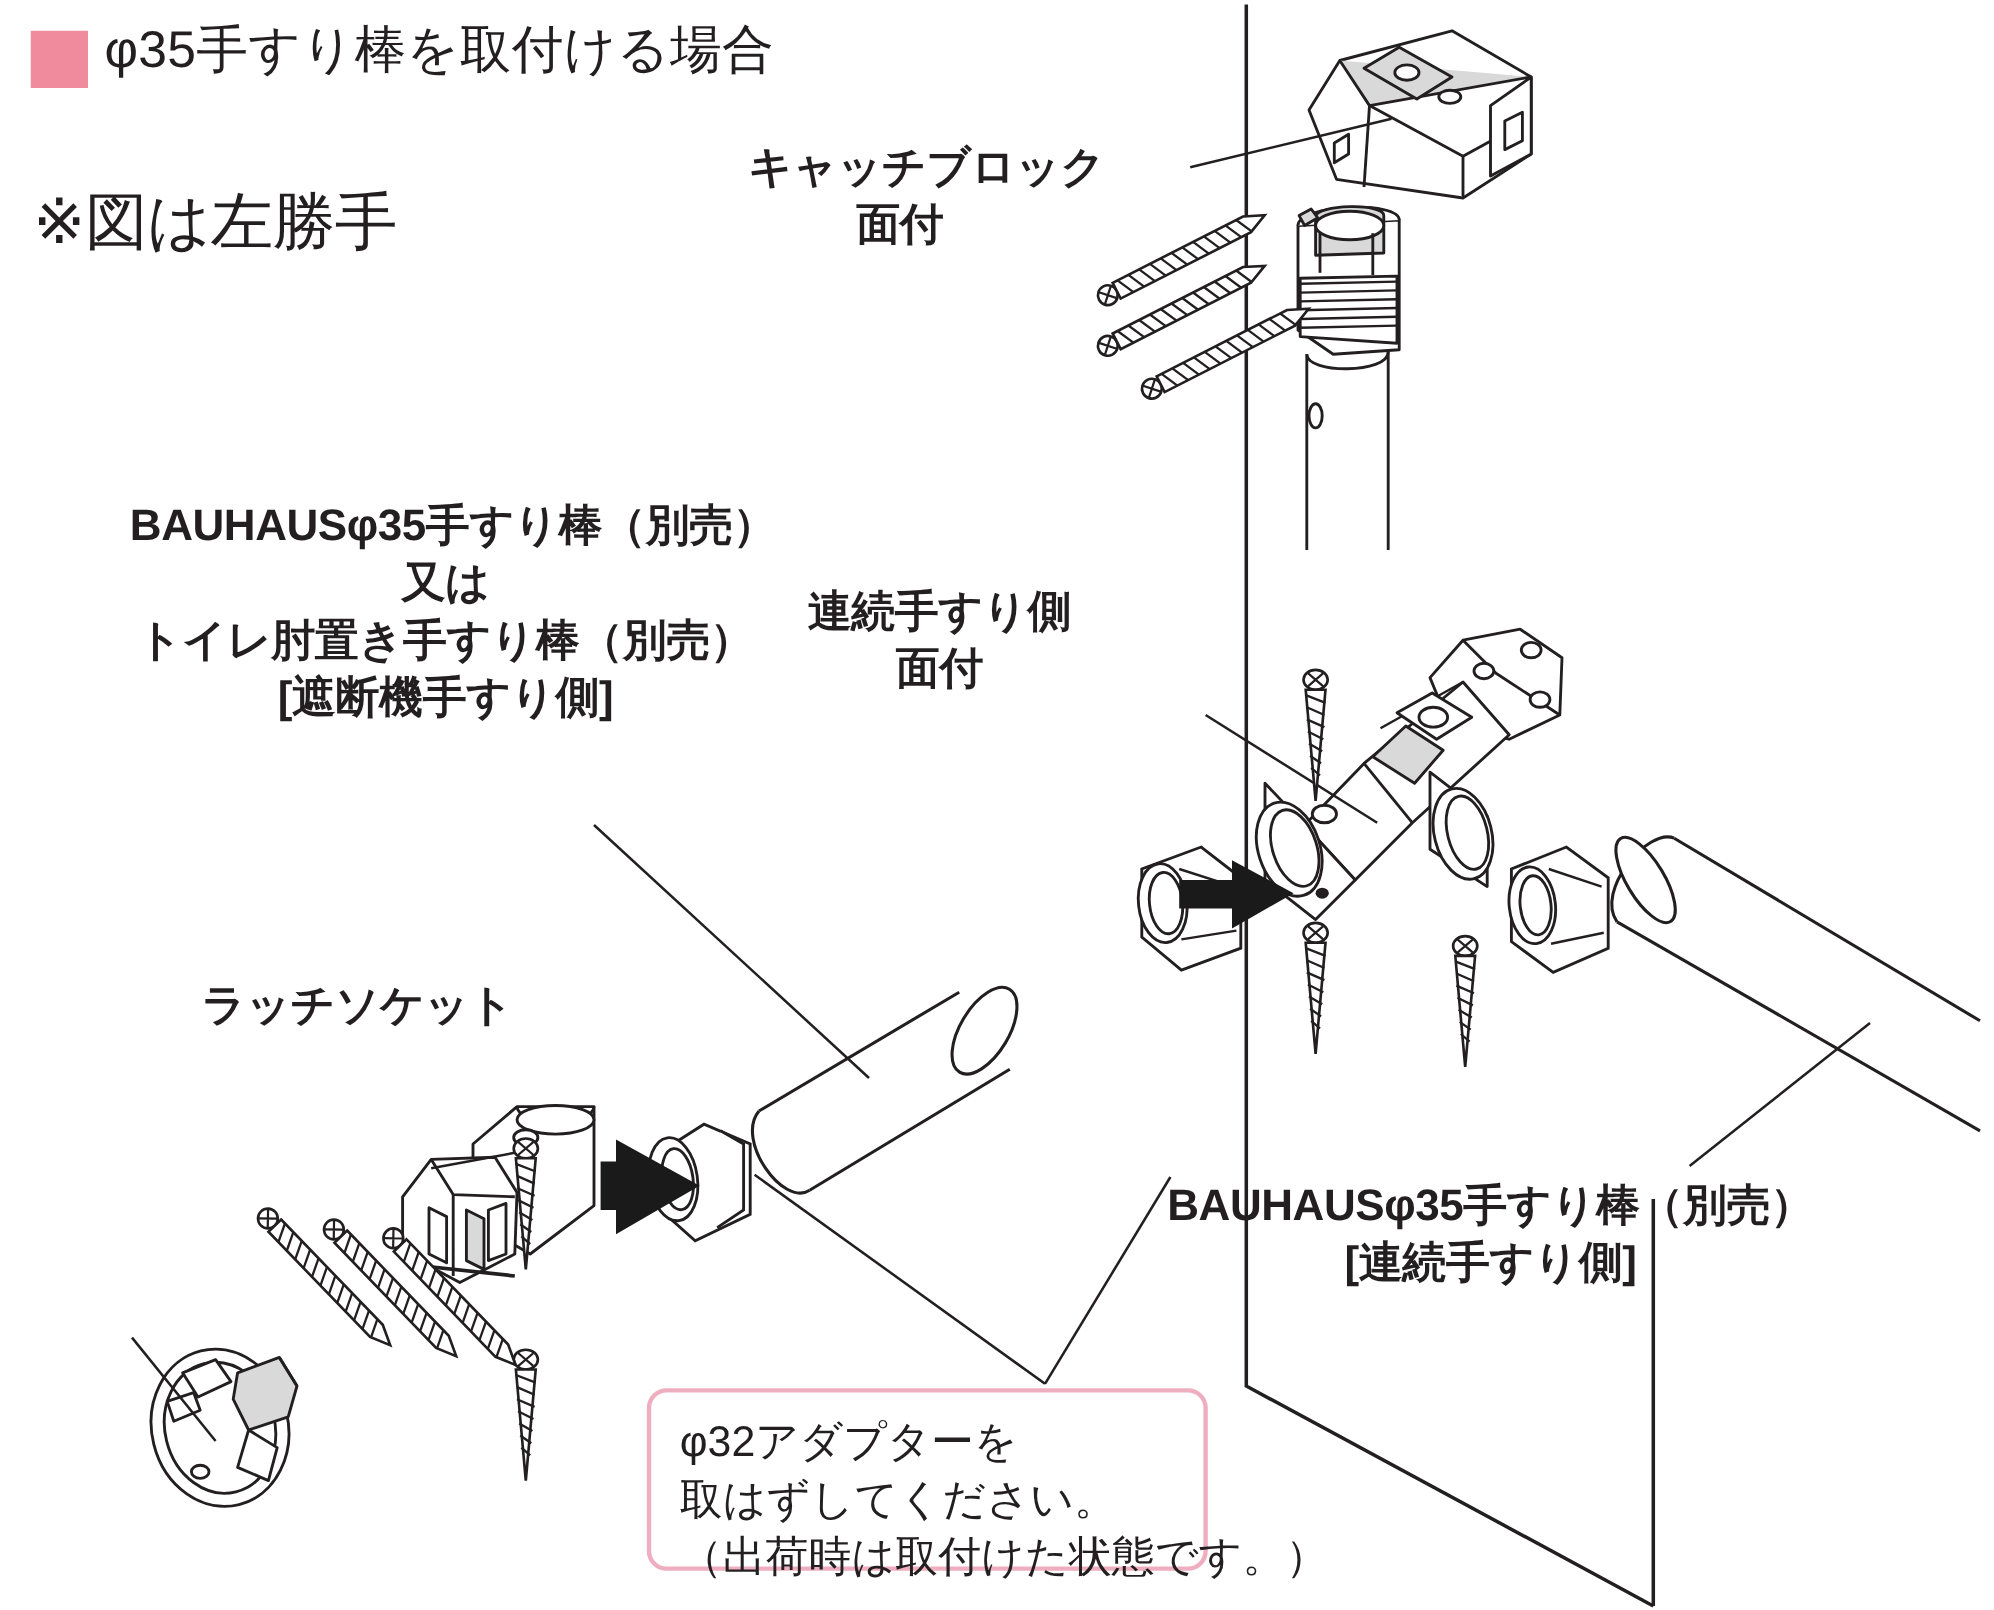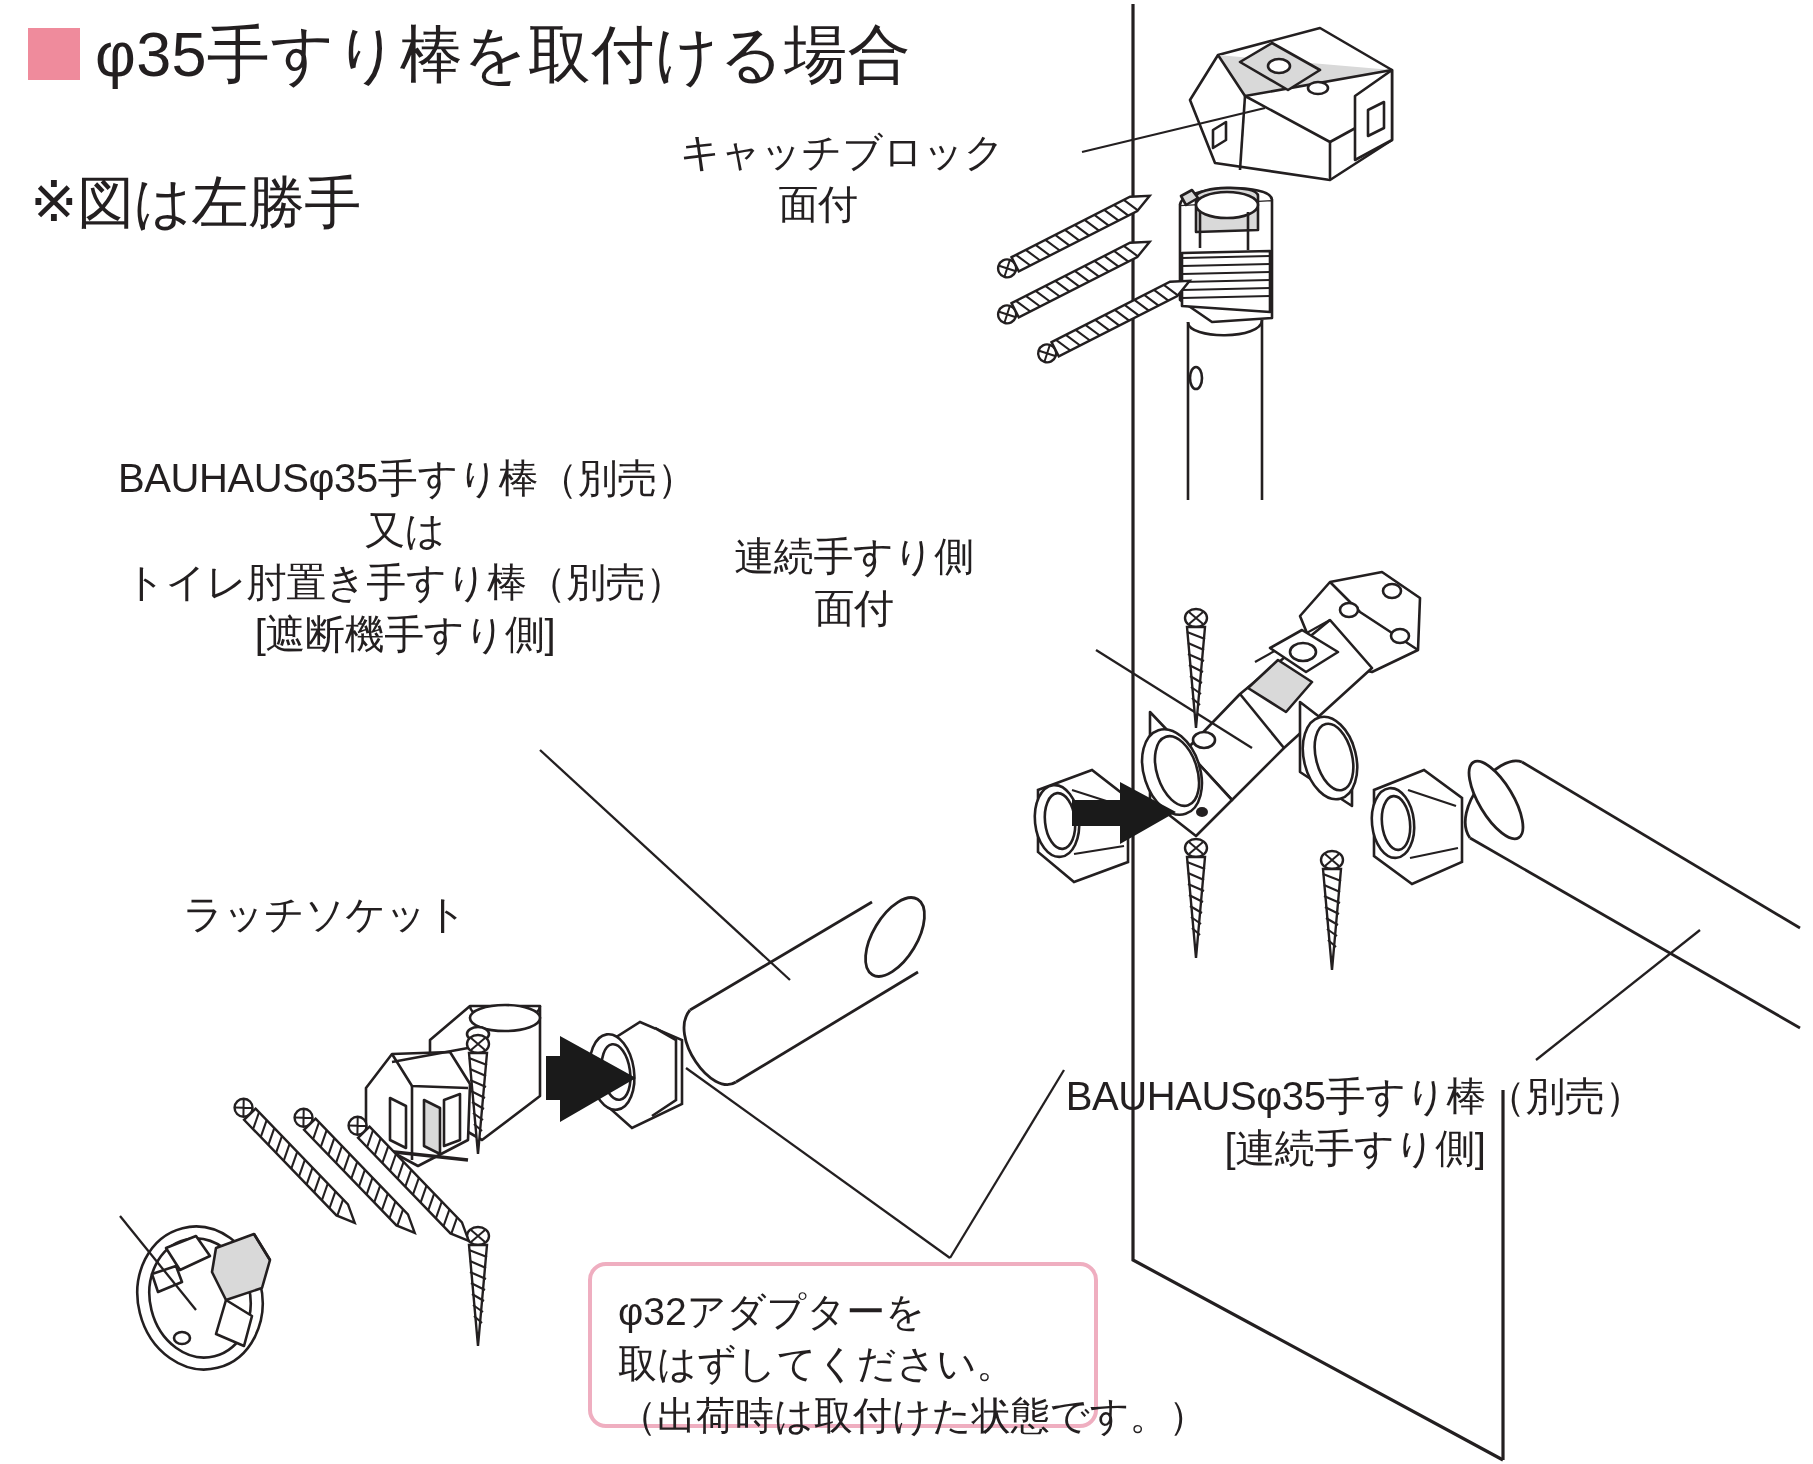--- a/index.html
+++ b/index.html
@@ -18,33 +18,33 @@
 
   
   .lbl{
     position:absolute;
     white-space:pre;
     line-height:1.30;
     color:#231f20;
     letter-spacing:-0.01em;
   }
   .title{
-    font-size:63px;
+    font-size:47px;
     font-weight:400;
     letter-spacing:0.005em;
   }
   .subtitle{
     font-size:57px;
     font-weight:400;
     margin-top:45px;
   }
   .callout{
     font-size:40px;
     text-align:center;
-    font-weight:400;
+    font-weight:700;
   }
   .callout-l{ text-align:left; }
 
   
   .bullet{
     position:absolute;
     width:52px;
     height:52px;
     background:#ef8b9c;
   }

